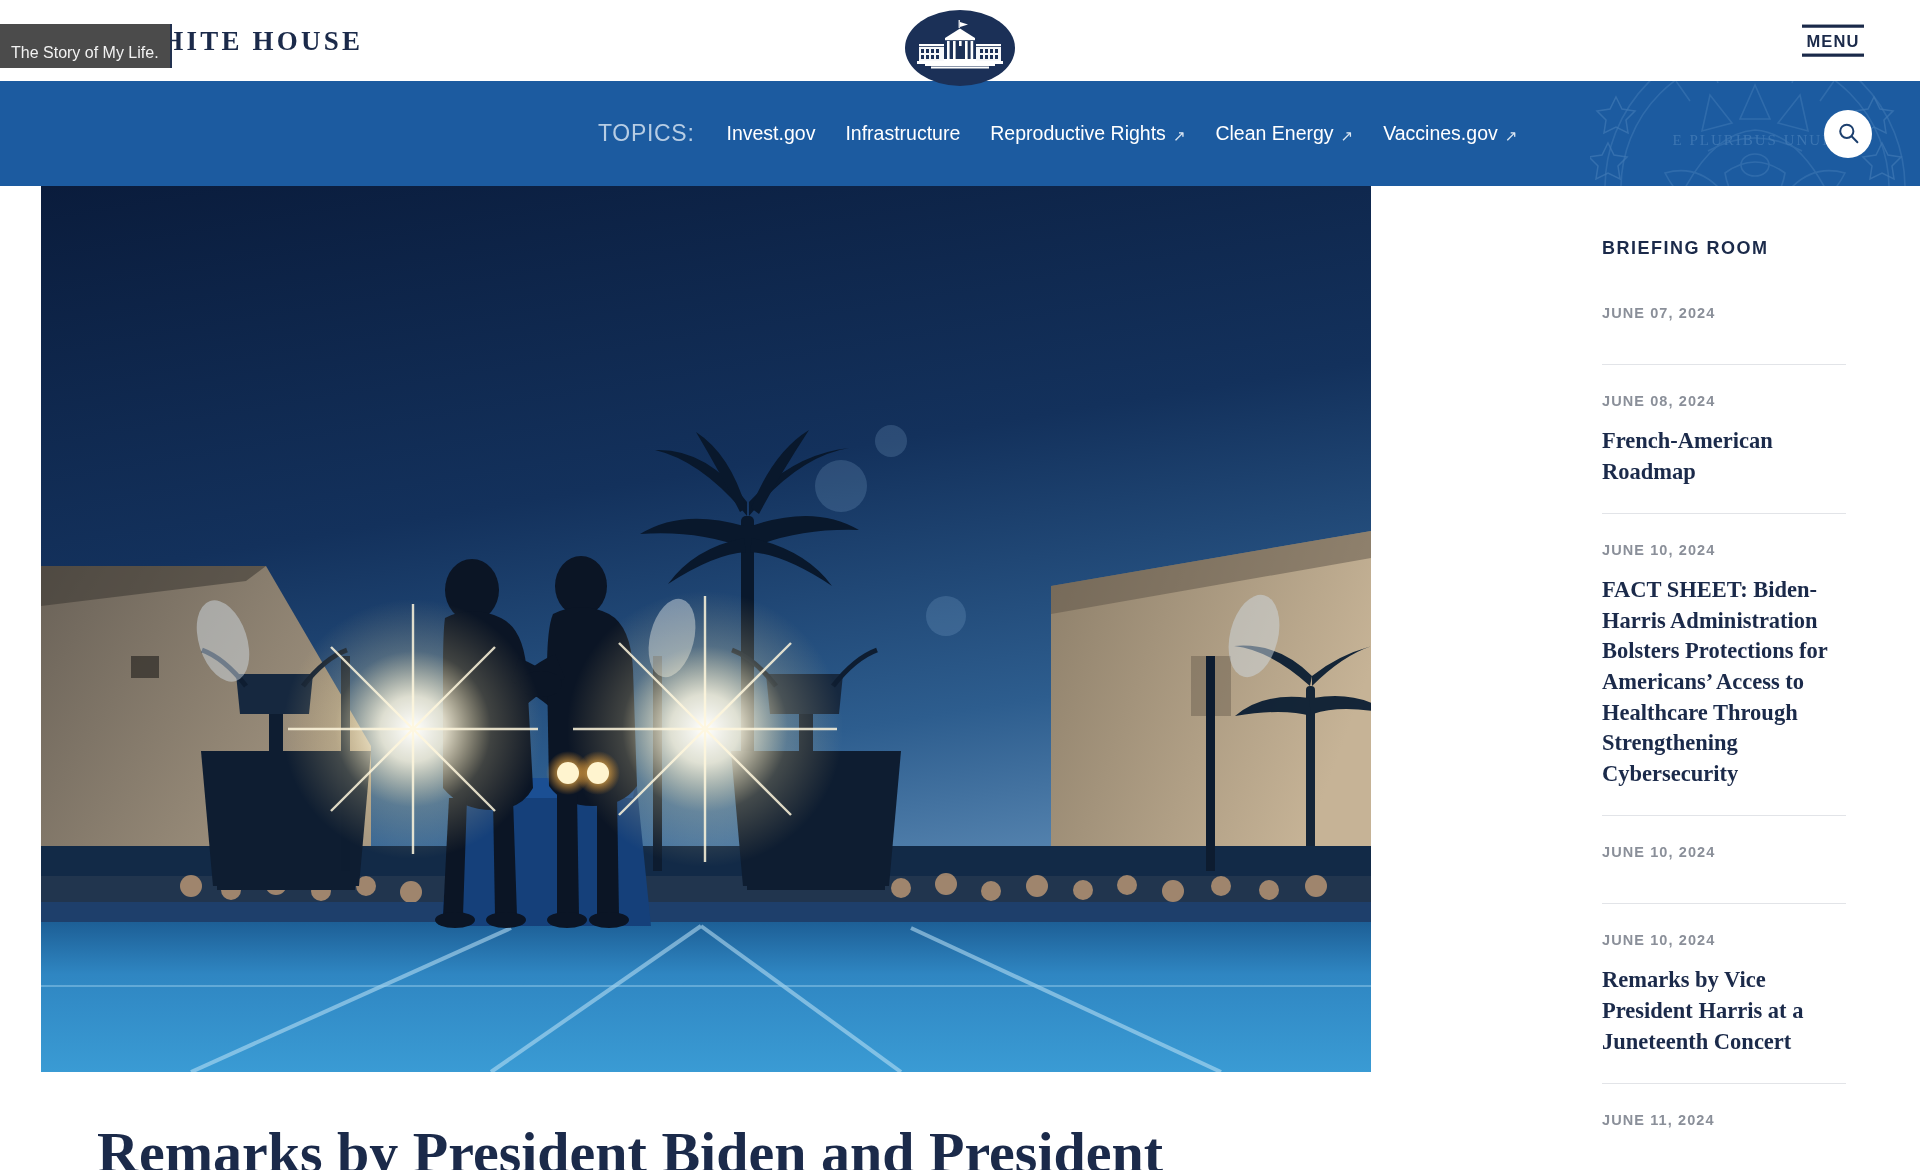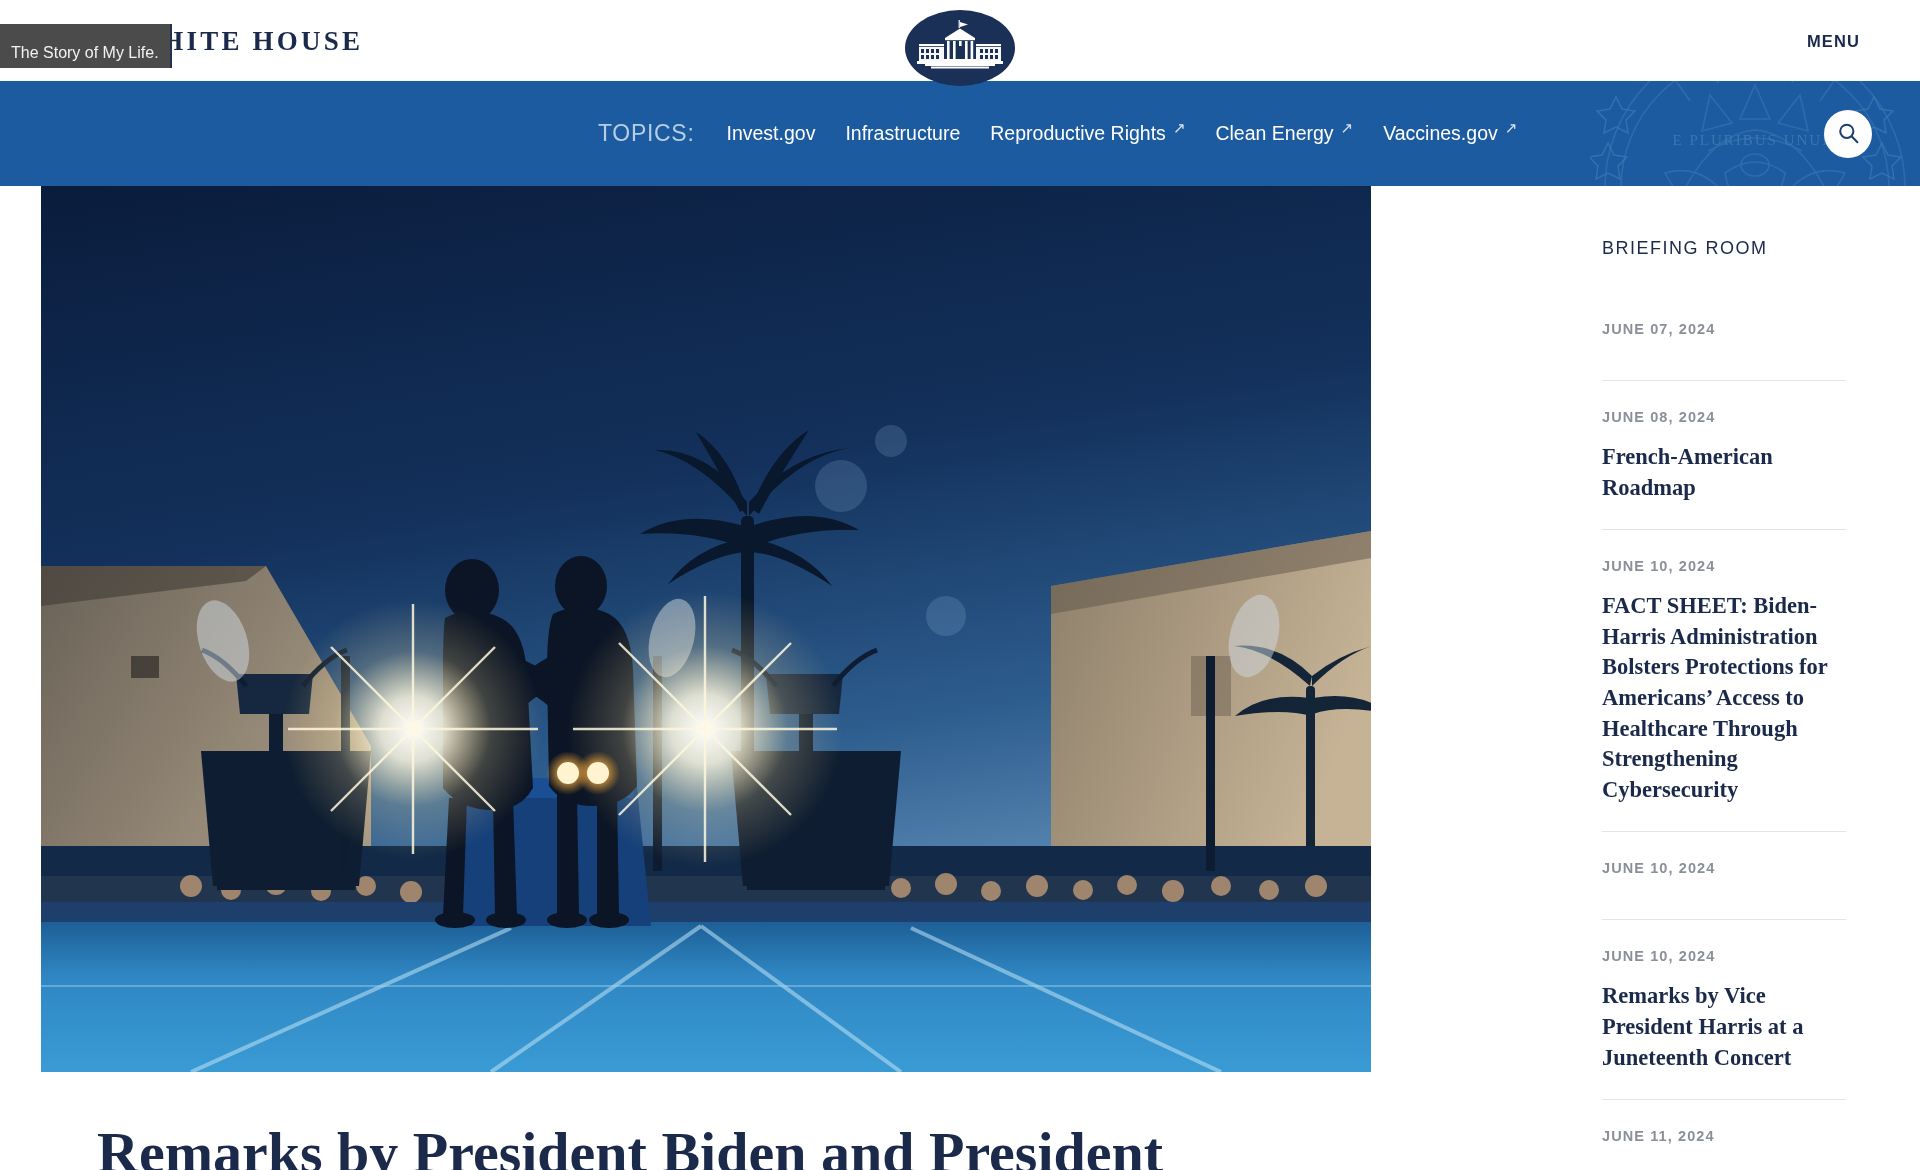--- a/index.html
+++ b/index.html
@@ -39,21 +39,21 @@
     height: 84px;
     z-index: 6;
   }
   .menu-btn {
     position: absolute;
     right: 56px;
     top: 50%;
     transform: translateY(-50%);
     width: 62px;
     display: flex;
-    flex-direction: row;
+    flex-direction: column;
     align-items: center;
     gap: 5px;
     cursor: pointer;
   }
   .menu-rule {
     width: 100%;
     height: 3px;
     background: #1b2a4a;
     border-top: 1px solid #1b2a4a;
   }
@@ -127,21 +127,21 @@
     white-space: nowrap;
   }
   .topic-link {
     color: #ffffff;
     font-size: 19.5px;
     text-decoration: none;
     margin-right: 30px;
     white-space: nowrap;
     cursor: pointer;
     display: inline-flex;
-    align-items: flex-start;
+    align-items: flex-end;
     gap: 7px;
   }
   .ext-arrow {
     font-size: 15px;
     color: #dbe6f2;
     line-height: 1;
     position: relative;
     top: -2px;
   }
   .search-btn {
@@ -183,24 +183,24 @@
 
   
   .sidebar {
     flex: 1;
     background: #ffffff;
     padding: 52px 74px 0 48px;
     overflow: hidden;
   }
   .sidebar-heading {
     font-size: 18px;
-    font-weight: 400;
+    font-weight: 700;
     letter-spacing: 1.5px;
     color: #1b2a4a;
-    margin-bottom: 62px;
+    margin-bottom: 46px;
   }
   .br-item { padding-bottom: 26px; }
   .br-item + .br-item {
     border-top: 1px solid #e2e4e8;
     padding-top: 28px;
   }
   .br-date {
     font-size: 14.5px;
     font-weight: 700;
     letter-spacing: 1.1px;

